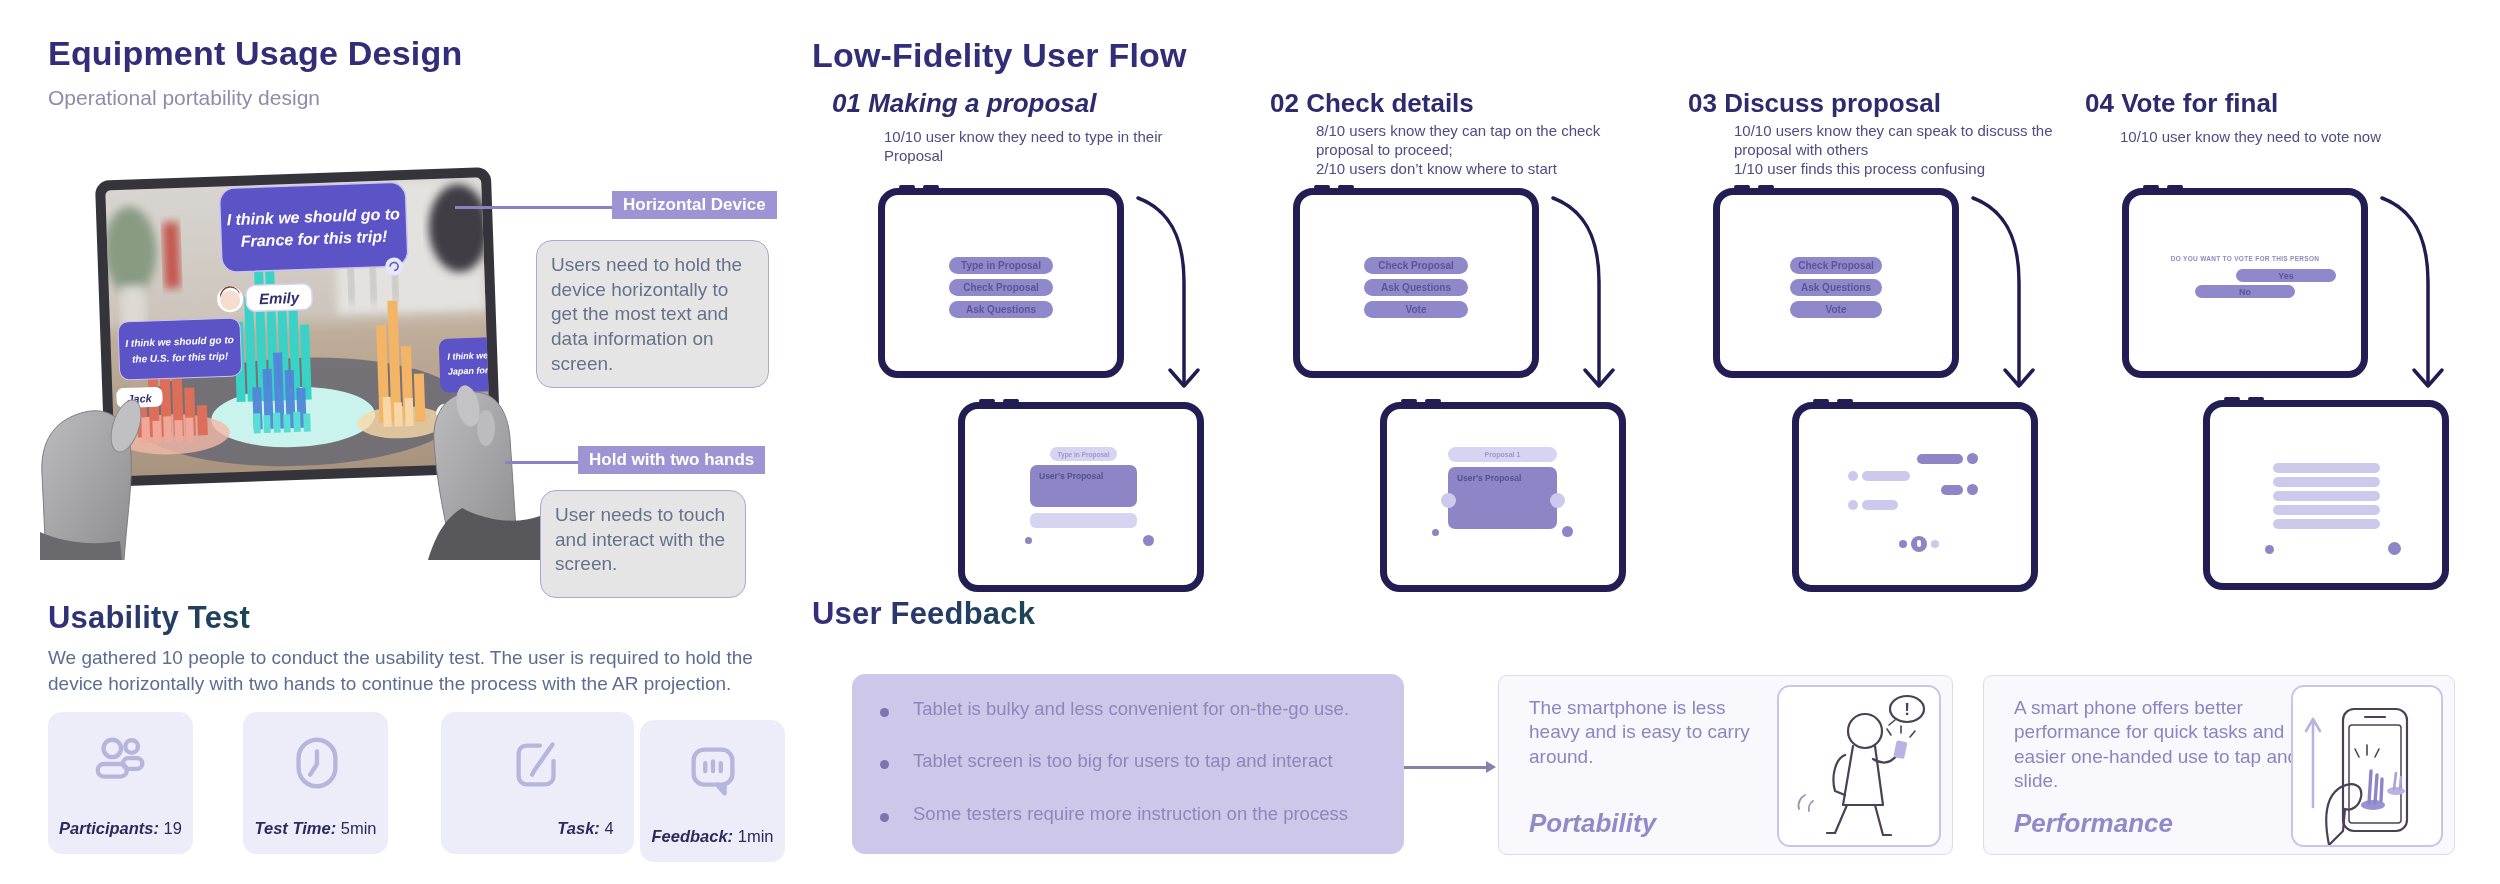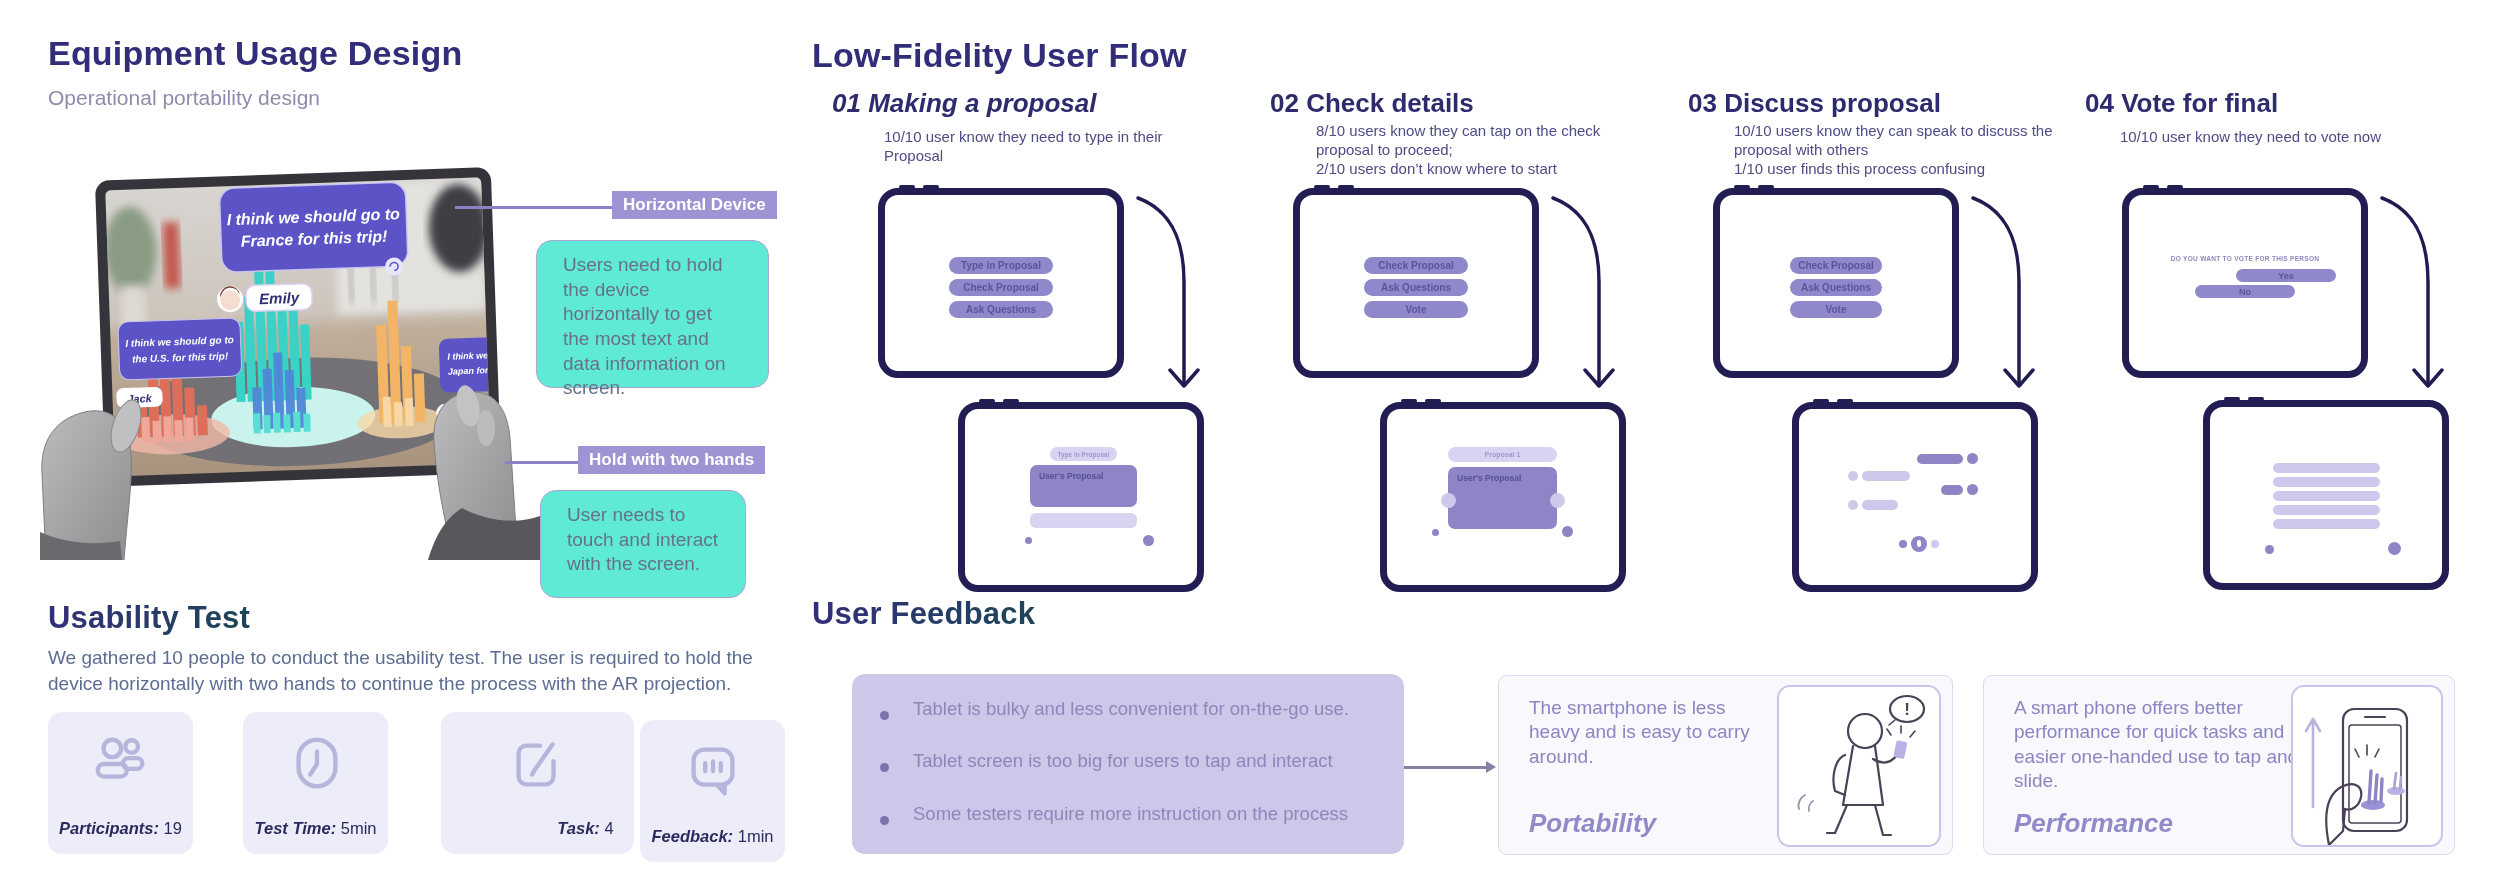--- a/index.html
+++ b/index.html
@@ -6,21 +6,21 @@
   body{font-family:"Liberation Sans","DejaVu Sans",sans-serif;}
   #canvas{position:relative;width:2500px;height:884px;background:#ffffff;overflow:hidden;}
 
   .h-title{position:absolute;font-size:34px;font-weight:700;color:#312d78;letter-spacing:.2px;}
   .grad{background:linear-gradient(90deg,#332e7b 0%,#1d4557 95%);-webkit-background-clip:text;background-clip:text;color:transparent;}
   .subtitle{position:absolute;font-size:21px;color:#8e8bad;}
 
   
   .c-line{position:absolute;height:3px;background:#8b82c6;}
   .c-label{position:absolute;background:#9e94d3;color:#fff;font-size:17px;font-weight:700;padding:4px 11px;white-space:nowrap;}
-  .c-box{position:absolute;border:1.6px solid #ada5d2;border-radius:16px;padding:12px 26px;color:#67718a;font-size:19px;line-height:1.3;box-sizing:border-box;background:#5eead4;}
+  .c-box{position:absolute;border:1.6px solid #ada5d2;border-radius:16px;padding:12px 14px;color:#67718a;font-size:19px;line-height:1.3;box-sizing:border-box;background:#e5e5e5;}
 
   
   .u-body{position:absolute;font-size:19px;line-height:1.36;color:#5d6d92;}
   .ucard{position:absolute;width:145px;height:142px;background:#ecedf8;border-radius:14px;}
   .ucard svg{position:absolute;left:50%;top:20px;transform:translateX(-50%);}
   .ucard .lbl{position:absolute;bottom:16px;width:100%;text-align:center;font-size:16.5px;color:#2b2a5e;}
   .ucard .lbl b{font-style:italic;font-weight:700;}
 
   
   .step-h{position:absolute;font-size:26px;font-weight:700;color:#2d2b6e;white-space:nowrap;}
@@ -32,21 +32,21 @@
   .wbox{position:absolute;background:#8d85c6;border-radius:7px;color:rgba(40,36,96,.55);font-size:8.5px;font-weight:700;padding:6px 0 0 9px;box-sizing:border-box;}
   .dot{position:absolute;border-radius:50%;background:#8d85c6;}
   .dot.light{background:#cdc9ec;}
   .bar{position:absolute;border-radius:6px;background:#cdc9ec;}
   .bar.purple{background:#8d85c6;}
   .s4cap{position:absolute;width:100%;text-align:center;font-size:6.5px;font-weight:700;letter-spacing:.3px;color:#8e88c0;}
   .flow-arrow{position:absolute;}
 
   
   .fb-panel{position:absolute;left:852px;top:674px;width:552px;height:180px;background:#cdc7ea;border-radius:13px;}
-  .fb-row{position:absolute;left:28px;display:flex;gap:24px;align-items:flex-end;}
+  .fb-row{position:absolute;left:28px;display:flex;gap:24px;align-items:center;}
   .fb-dot{width:9px;height:9px;border-radius:50%;background:#7b74b0;margin-top:6px;flex:none;}
   .fb-text{font-size:18.5px;color:#8e87ba;}
   .harrow{position:absolute;left:1404px;top:766px;width:88px;height:3px;background:#8781a8;}
   .harrow::after{content:"";position:absolute;right:-4px;top:-5px;border-left:10px solid #8781a8;border-top:6.5px solid transparent;border-bottom:6.5px solid transparent;}
   .fcard{position:absolute;top:675px;height:180px;background:#f8f8fd;border:1.5px solid #ddd9f0;border-radius:9px;box-sizing:border-box;}
   .fcard .ftext{position:absolute;left:30px;top:20px;font-size:19px;line-height:1.28;color:#8b85c2;}
   .fcard .fhead{position:absolute;left:30px;bottom:15px;font-size:26px;font-weight:700;font-style:italic;color:#918ac9;}
   .sketch{position:absolute;top:9px;background:#fff;border:2px solid #cbc4ea;border-radius:13px;}
 </style>
 </head>

